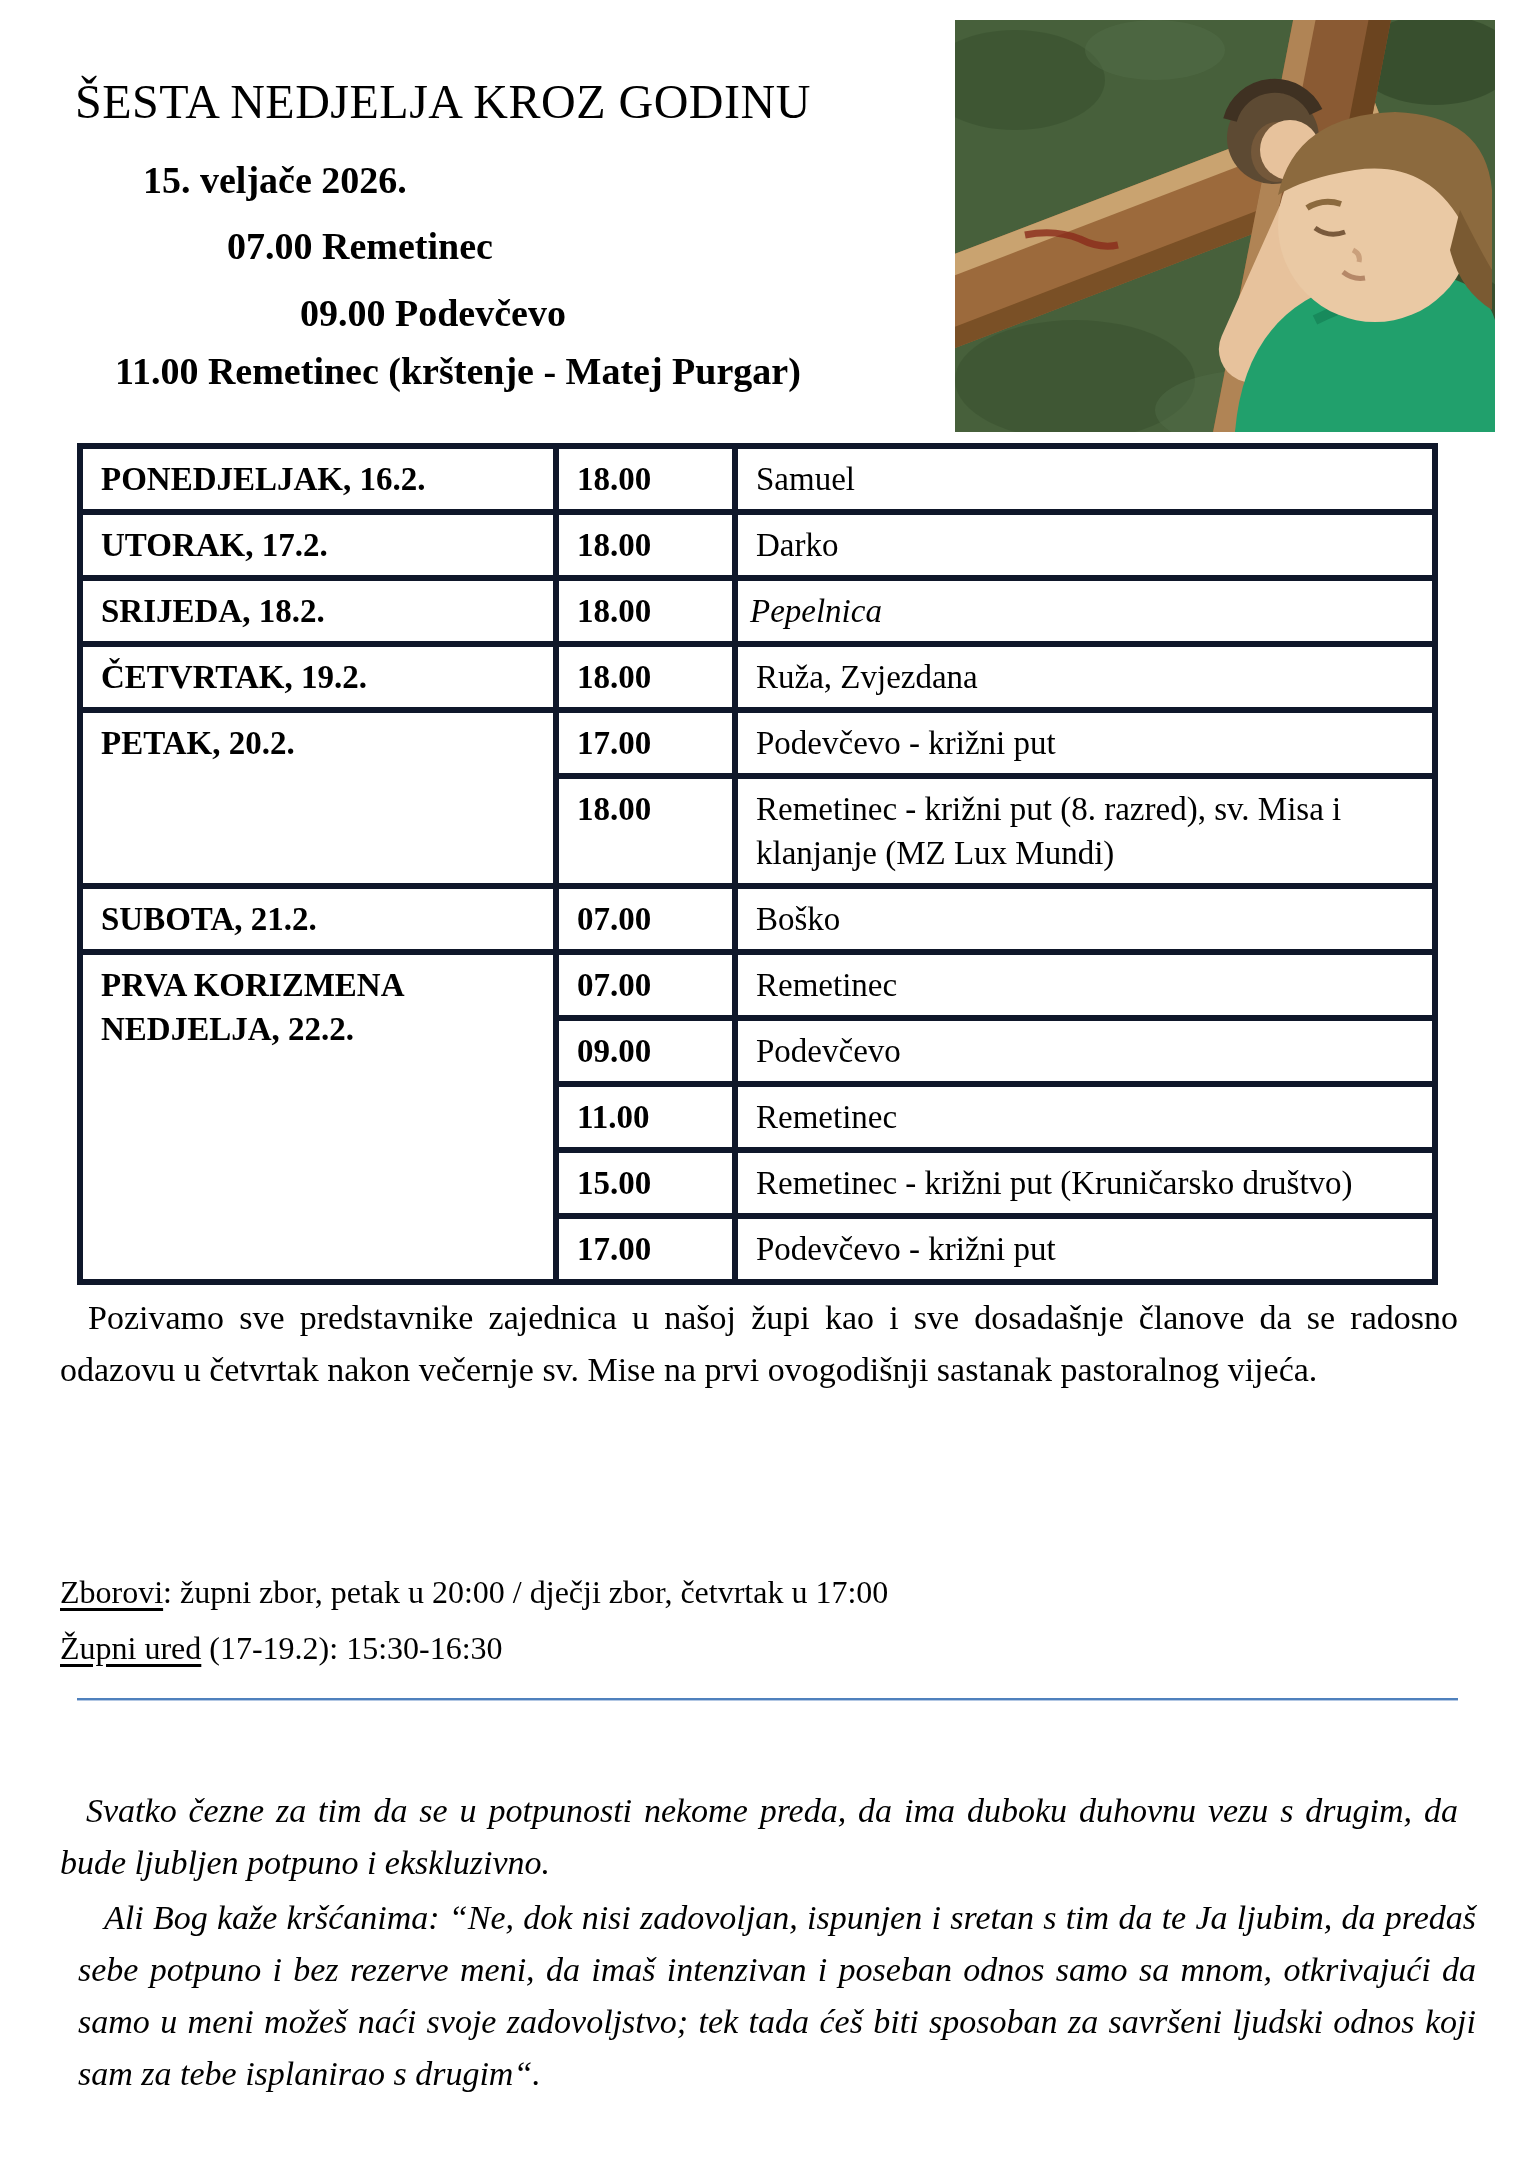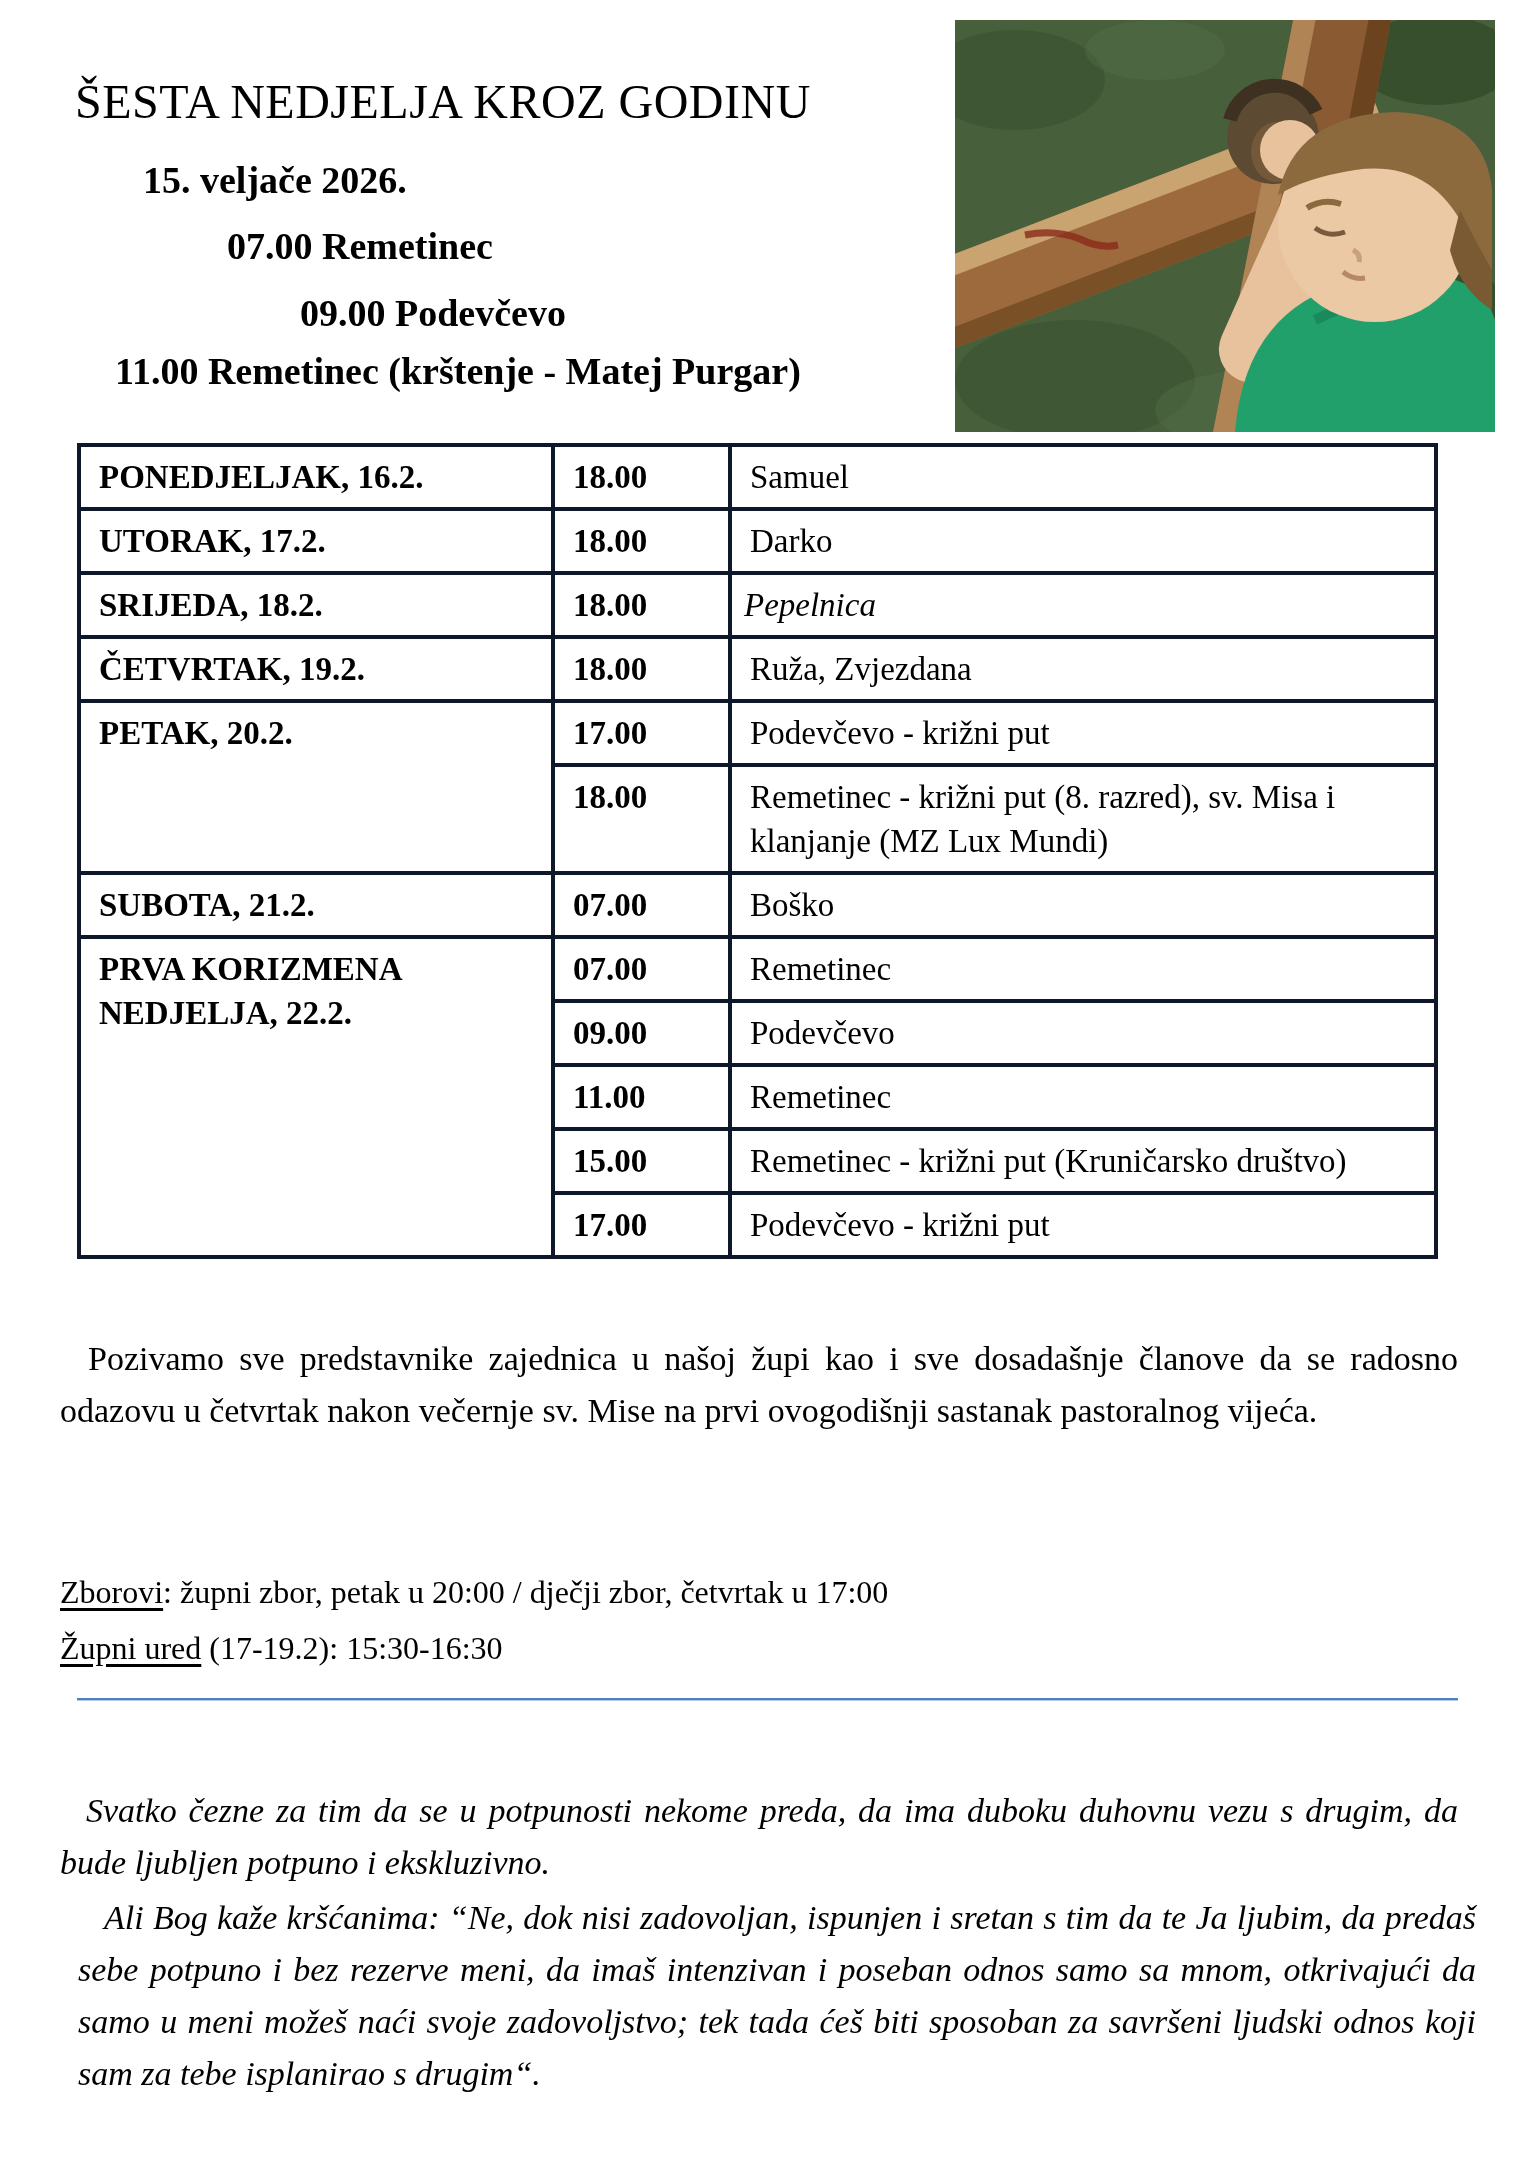--- a/index.html
+++ b/index.html
@@ -9,28 +9,28 @@
   .title{left:75px;top:74px;font-size:48px;font-weight:normal;letter-spacing:.5px;}
   .hline{font-size:38px;font-weight:bold;}
   .date{left:143px;top:158px;}
   .mass1{left:227px;top:224px;}
   .mass2{left:300px;top:291px;}
   .mass3{left:115px;top:349px;}
   .photo{left:955px;top:20px;width:540px;height:412px;}
   .photo svg{display:block;width:100%;height:100%;}
   table.sched{position:absolute;left:77px;top:443px;width:1361px;border-collapse:collapse;
               border:3px solid #1c1c1c;table-layout:fixed;}
-  table.sched td{border:4px solid #0f172a;vertical-align:top;padding:8px 18px;
+  table.sched td{border:6px solid #0f172a;vertical-align:top;padding:8px 18px;
                  font-size:33px;line-height:44px;}
   td.day{width:434px;font-weight:bold;}
   td.time{width:137px;font-weight:bold;padding-left:6px;padding-right:6px;}
   td.desc{}
   td.desc.it{font-style:italic;padding-left:12px;}
   .para{left:60px;width:1398px;font-size:34px;line-height:52px;text-align:justify;}
-  .announce{top:1289px;text-indent:28px;margin-top:44px;}
+  .announce{top:1248px;text-indent:28px;margin-top:44px;}
   .infoline{left:60px;font-size:32px;line-height:40px;}
   .info1{top:1486px;}
   .info2{top:1540px;}
   .info3{top:1596px;}
   .u{text-decoration:underline;text-underline-offset:5px;}
   .divider{left:77px;top:1698px;width:1381px;height:3px;
            background:linear-gradient(#4f81bd 66%,#b3c8e4 34%);}
   .quote{font-style:italic;text-indent:26px;}
   .q1{top:1751px;}
   .q2{top:1858px;margin-left:18px;}

